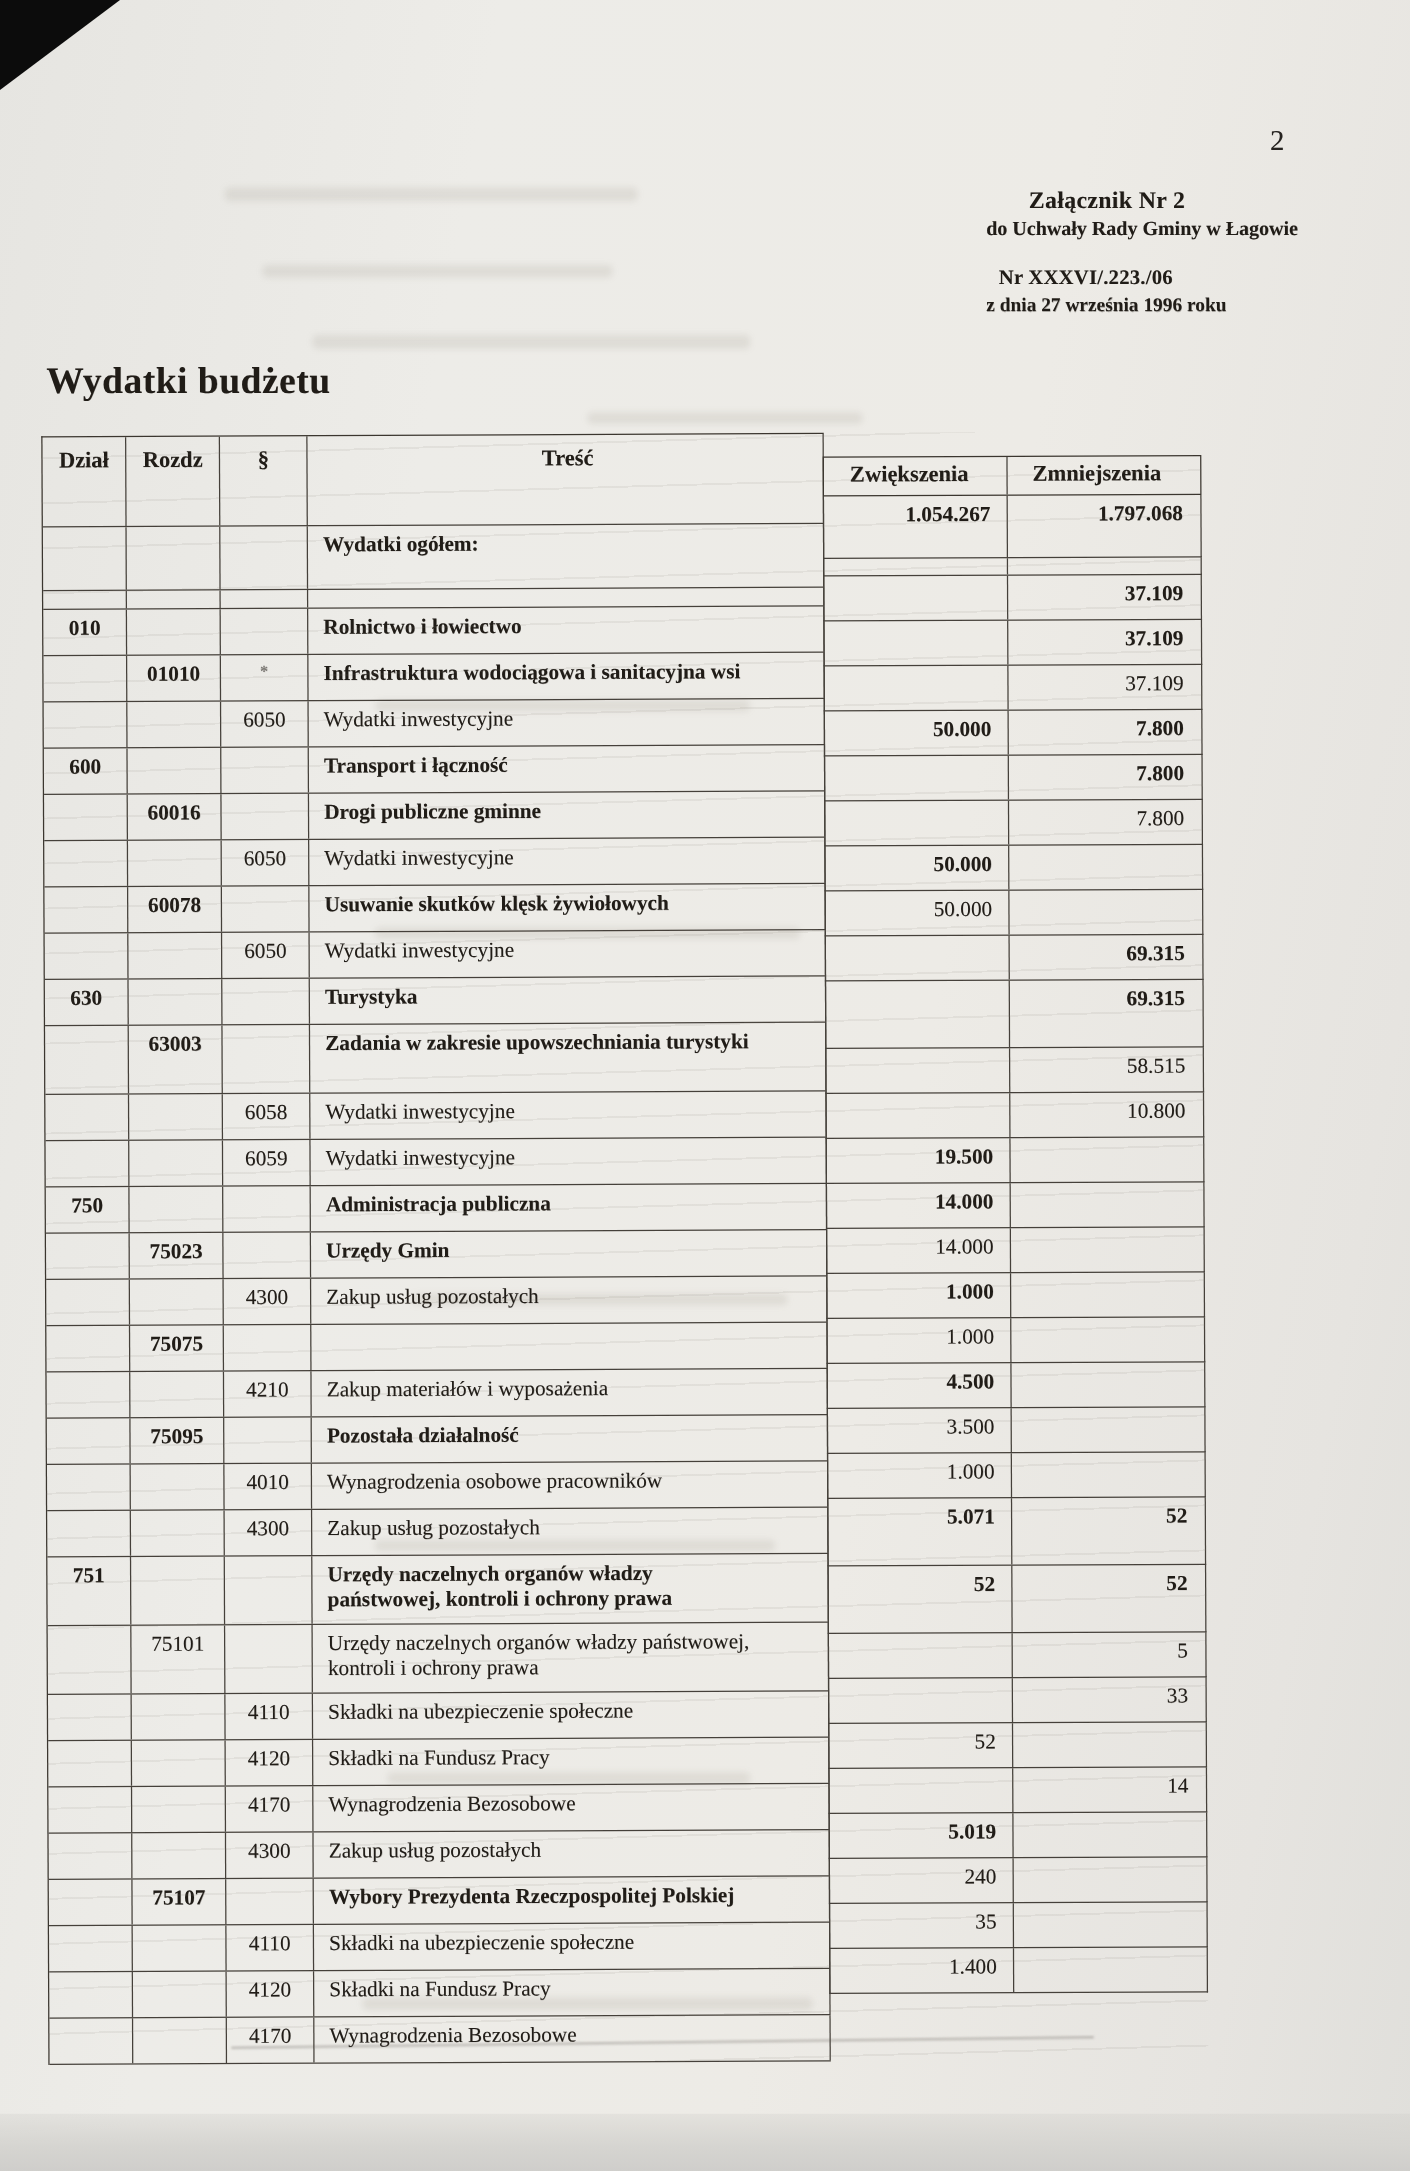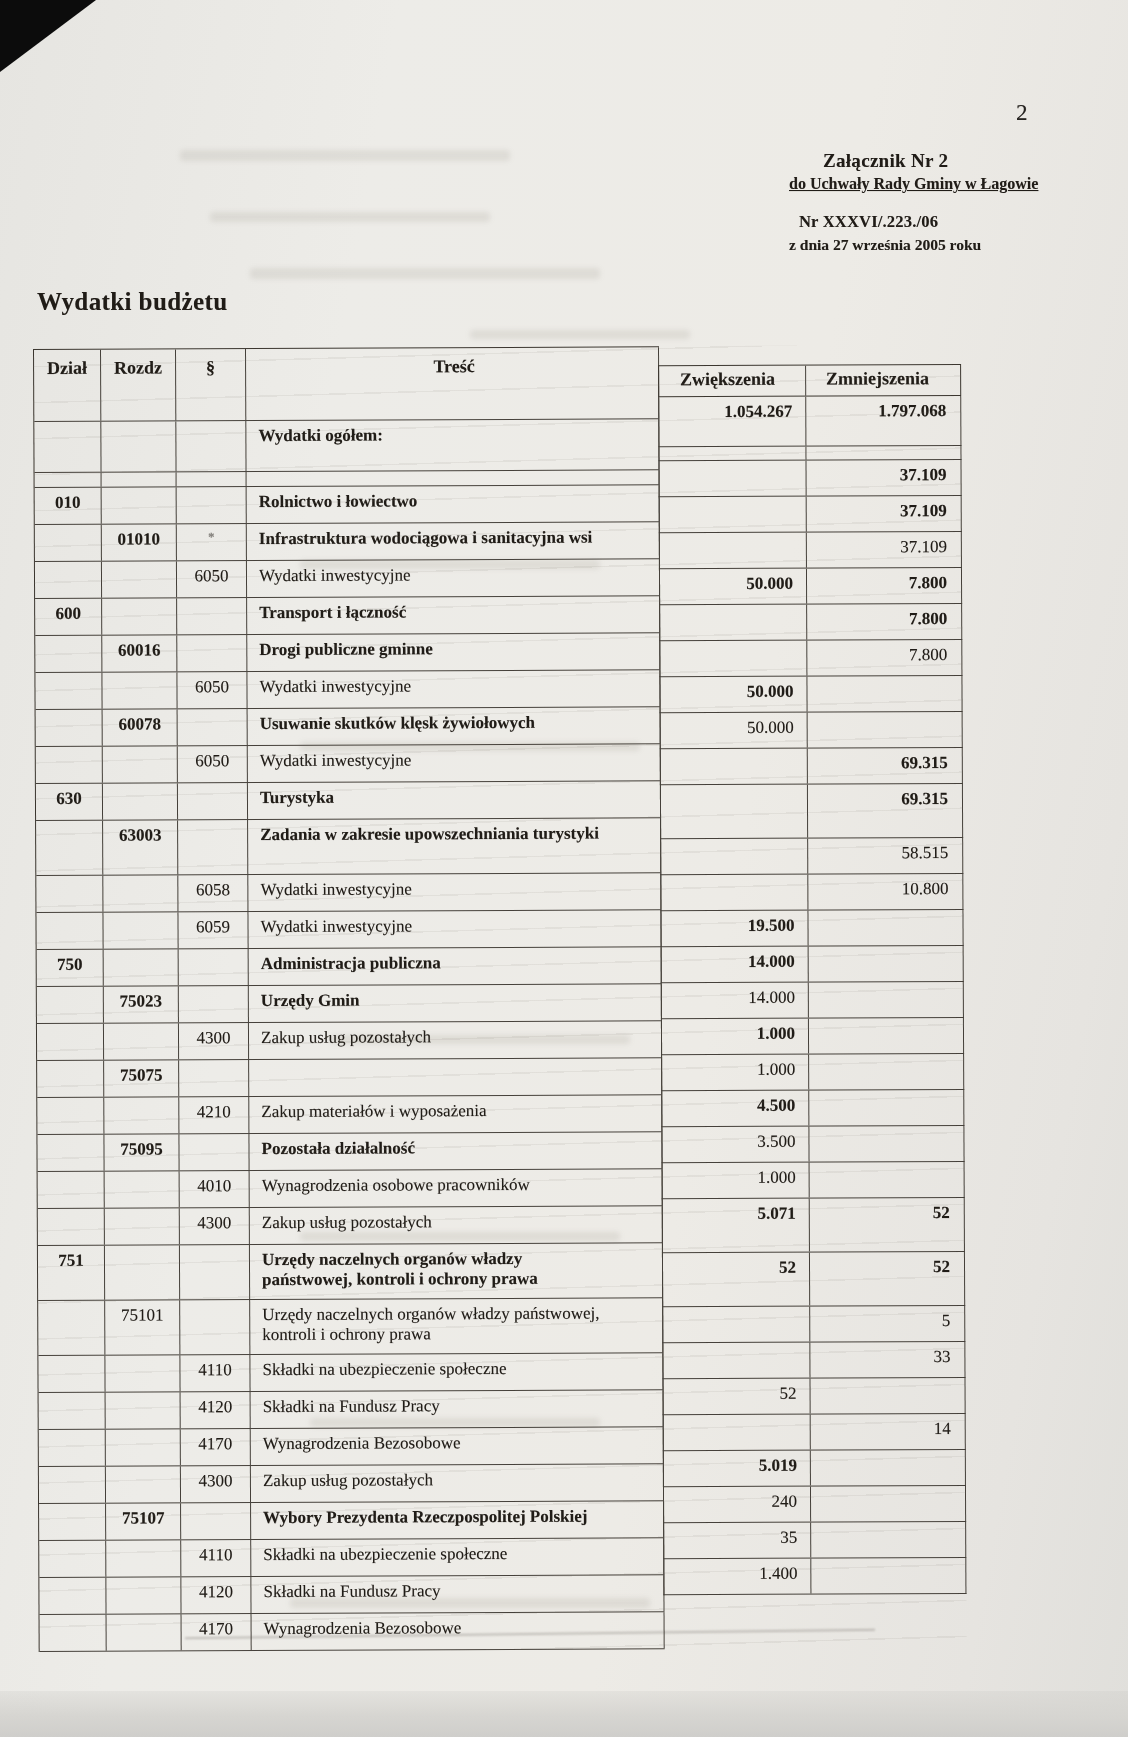--- a/index.html
+++ b/index.html
@@ -36,24 +36,24 @@
   .s6{left:300px;top:742px;width:340px;height:9px;}
   .s7{left:330px;top:1035px;width:300px;height:9px;}
   .s8{left:300px;top:1232px;width:320px;height:9px;}
   .s9{left:310px;top:1418px;width:290px;height:9px;}
   .s10{left:290px;top:1598px;width:360px;height:10px;}
 
   
   .page-number{position:absolute;left:1016px;top:100px;font-size:23px;color:#262320;}
   .annex-block{position:absolute;left:781px;top:150px;width:290px;line-height:1.18;}
   .annex-title{font-weight:bold;font-size:19px;margin-left:42px;letter-spacing:0.3px;}
-  .annex-sub{font-weight:bold;font-size:16px;margin-left:8px;margin-top:3px;text-decoration:underline;}
+  .annex-sub{font-weight:bold;font-size:16px;margin-left:8px;margin-top:3px;}
   .annex-number{font-weight:bold;font-size:16.5px;margin-left:18px;margin-top:18px;letter-spacing:0.2px;}
   .annex-date{font-weight:bold;font-size:15.5px;margin-left:8px;margin-top:4px;}
-  .doc-title{position:absolute;left:37px;top:288px;margin:0;font-size:25px;font-weight:bold;letter-spacing:0.4px;text-align:right;}
+  .doc-title{position:absolute;left:37px;top:288px;margin:0;font-size:30px;font-weight:bold;letter-spacing:0.4px;text-align:right;}
 
   
   .budget-table{
     position:absolute;left:33px;top:349px;width:928px;
     transform:rotate(-0.25deg);transform-origin:top left;
     font-size:17px;
   }
   .left-stack{position:relative;width:625px;border-top:1.6px solid #3b362f;border-left:1.4px solid #3b362f;z-index:2;}
   .right-stack{position:absolute;left:625px;top:19px;width:303px;z-index:2;}
   .trow{display:flex;align-items:flex-start;border-bottom:1.4px solid #45403a;}
@@ -110,21 +110,21 @@
   <div class="smudge s8"></div>
   <div class="smudge s9"></div>
   <div class="smudge s10"></div>
 
   <div class="page-number">2</div>
 
   <div class="annex-block">
     <div class="annex-title">Załącznik Nr 2</div>
     <div class="annex-sub">do Uchwały Rady Gminy w  Łagowie</div>
     <div class="annex-number">Nr XXXVI/.223./06</div>
-    <div class="annex-date">z dnia  27 września  2005 roku</div>
+    <div class="annex-date">z dnia  27 września  1996 roku</div>
   </div>
 
   <h1 class="doc-title">Wydatki budżetu</h1>
 
   <div class="budget-table">
     <div class="left-stack">
       <div class="lheader">
         <div class="cell c-dzial">Dział</div>
         <div class="cell c-rozdz">Rozdz</div>
         <div class="cell c-par">§</div>

